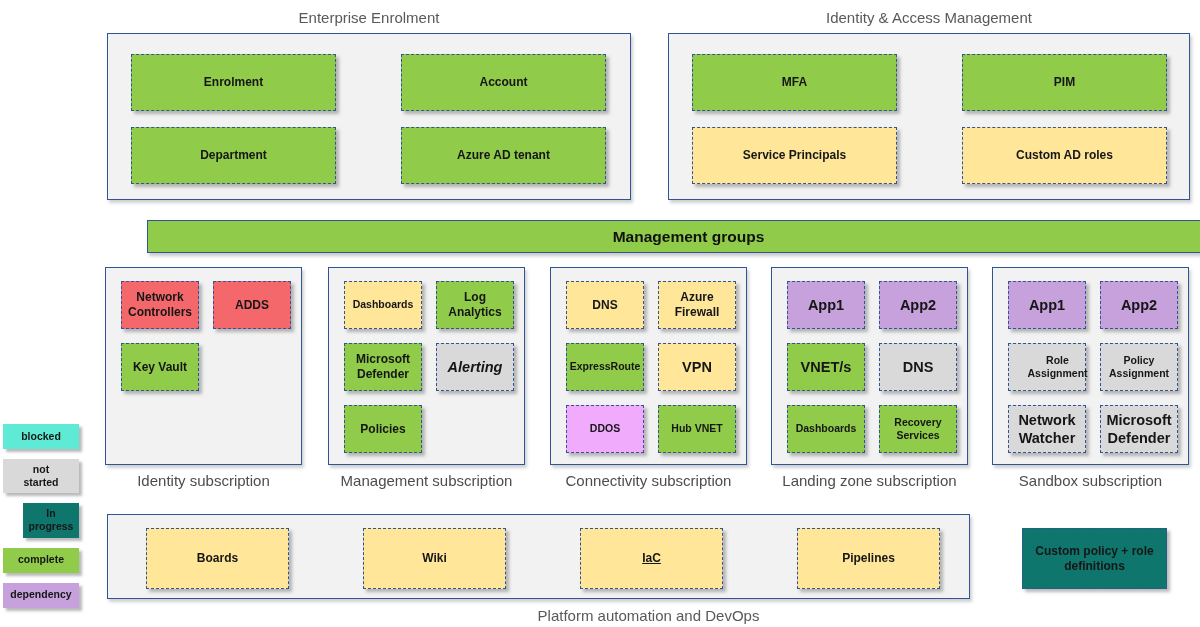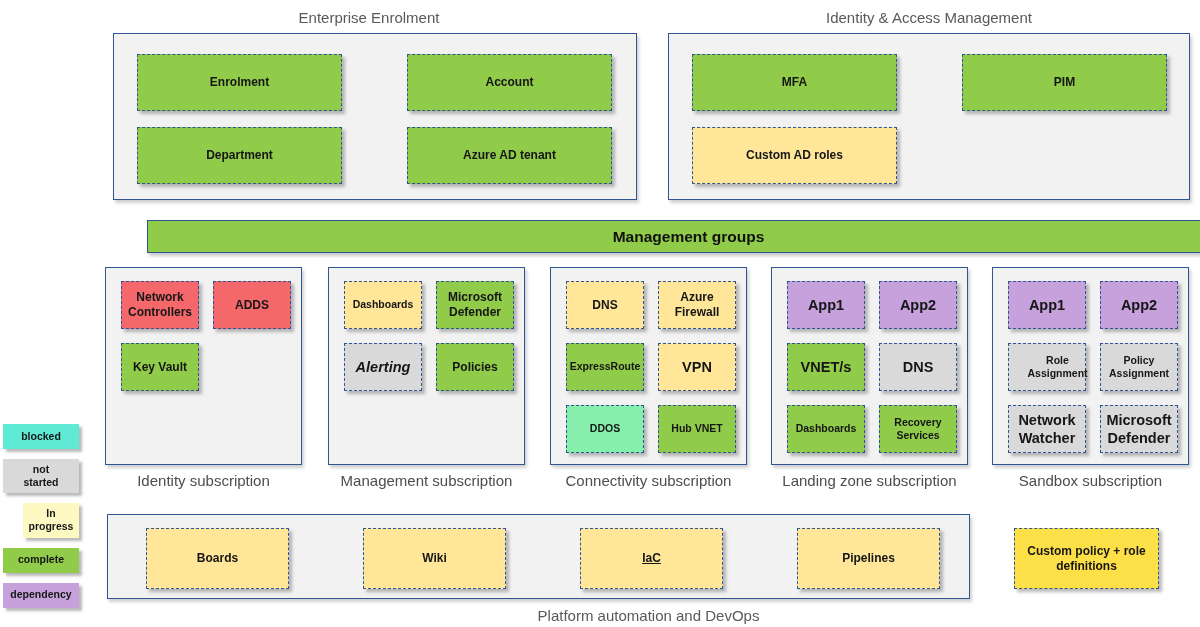--- a/index.html
+++ b/index.html
@@ -59,60 +59,62 @@
   }
 </style>
 </head>
 <body>
 
 <div class="canvas">
 
   <div class="group-title" style="left:107px;top:8px;width:524px;">Enterprise Enrolment</div>
   <div class="group-title" style="left:668px;top:8px;width:522px;">Identity &amp; Access Management</div>
 
-  <div class="container" style="left:113px;top:33px;width:524px;height:167px;">
+  <div class="container" style="left:107px;top:33px;width:524px;height:167px;">
     <div class="top-grid">
         <div class="box size-md" style="background: rgb(144, 203, 73);">Enrolment</div>
         <div class="box size-md" style="background: rgb(144, 203, 73);">Account</div>
         <div class="box size-md" style="background: rgb(144, 203, 73);">Department</div>
         <div class="box size-md" style="background: rgb(144, 203, 73);">Azure AD tenant</div>
       </div>
   </div>
   <div class="container" style="left:668px;top:33px;width:522px;height:167px;">
     <div class="top-grid">
         <div class="box size-md" style="background: rgb(144, 203, 73);">MFA</div>
         <div class="box size-md" style="background: rgb(144, 203, 73);">PIM</div>
+        <div class="box size-md" style="background: rgb(255, 230, 153);">Service Principals</div>
         <div class="box size-md" style="background: rgb(255, 230, 153);">Custom AD roles</div>
       </div>
   </div>
 
   <div class="banner" style="background: rgb(144, 203, 73);">Management groups</div>
 
   <div class="container" style="left:105px;top:267px;width:197px;height:198px;">
     <div class="sub-grid">
         <div class="box size-md" style="background: rgb(244, 104, 108);">Network Controllers</div>
         <div class="box size-md" style="background: rgb(244, 104, 108);">ADDS</div>
         <div class="box size-md" style="background: rgb(144, 203, 73);">Key Vault</div>
       </div>
   </div>
   <div class="container" style="left:328px;top:267px;width:197px;height:198px;">
     <div class="sub-grid">
         <div class="box size-sm" style="background: rgb(255, 230, 153);">Dashboards</div>
+        <div class="box size-md" style="background: rgb(144, 203, 73);">Log Analytics</div>
         <div class="box size-md" style="background: rgb(144, 203, 73);">Microsoft Defender</div>
         <div class="box size-lg" style="background: rgb(217, 217, 217); font-style: italic;">Alerting</div>
         <div class="box size-md" style="background: rgb(144, 203, 73);">Policies</div>
       </div>
   </div>
   <div class="container" style="left:550px;top:267px;width:197px;height:198px;">
     <div class="sub-grid">
         <div class="box size-md" style="background: rgb(255, 230, 153);">DNS</div>
         <div class="box size-md" style="background: rgb(255, 230, 153);">Azure Firewall</div>
         <div class="box size-sm" style="background: rgb(144, 203, 73);">ExpressRoute</div>
         <div class="box size-lg" style="background: rgb(255, 230, 153);">VPN</div>
-        <div class="box size-sm" style="background: #86efac;">DDOS</div>
+        <div class="box size-sm" style="background: #f0abfc;">DDOS</div>
         <div class="box size-sm" style="background: rgb(144, 203, 73);">Hub VNET</div>
       </div>
   </div>
   <div class="container" style="left:771px;top:267px;width:197px;height:198px;">
     <div class="sub-grid">
         <div class="box size-lg" style="background: rgb(198, 161, 220);">App1</div>
         <div class="box size-lg" style="background: rgb(198, 161, 220);">App2</div>
         <div class="box size-lg" style="background: rgb(144, 203, 73);">VNET/s</div>
         <div class="box size-lg" style="background: rgb(217, 217, 217);">DNS</div>
         <div class="box size-sm" style="background: rgb(144, 203, 73);">Dashboards</div>
@@ -135,27 +137,27 @@
   <div class="sub-label" style="left:550px;">Connectivity subscription</div>
   <div class="sub-label" style="left:771px;">Landing zone subscription</div>
   <div class="sub-label" style="left:992px;">Sandbox subscription</div>
 
   <div class="container" style="left:107px;top:514px;width:863px;height:85px;">
     <div class="plat-row">
         <div class="box size-md" style="background: rgb(255, 230, 153);">Boards</div>
         <div class="box size-md" style="background: rgb(255, 230, 153);">Wiki</div>
         <div class="box size-md underline" style="background: rgb(255, 230, 153);">IaC</div>
         <div class="box size-md" style="background: rgb(255, 230, 153);">Pipelines</div>
-        <div class="box size-md" style="background: #fde047;">Custom policy + role definitions</div>
+        <div class="box size-md" style="background: #0f766e; margin-left: 8px;">Custom policy + role definitions</div>
       </div>
   </div>
   <div class="group-title" style="left:107px;top:606px;width:1083px;">Platform automation and DevOps</div>
 
   <div class="legend">
       <div class="box" style="background: #5eead4;">blocked</div>
       <div class="box" style="background: rgb(217, 217, 217);">not
 started</div>
-      <div class="box" style="background: #fef9c3; margin-left: 20px;">In progress</div>
+      <div class="box" style="background: #0f766e; margin-left: 20px;">In progress</div>
       <div class="box" style="background: rgb(144, 203, 73);">complete</div>
       <div class="box" style="background: rgb(198, 161, 220);">dependency</div>
     </div>
 
 </div>
 
 </body></html>

